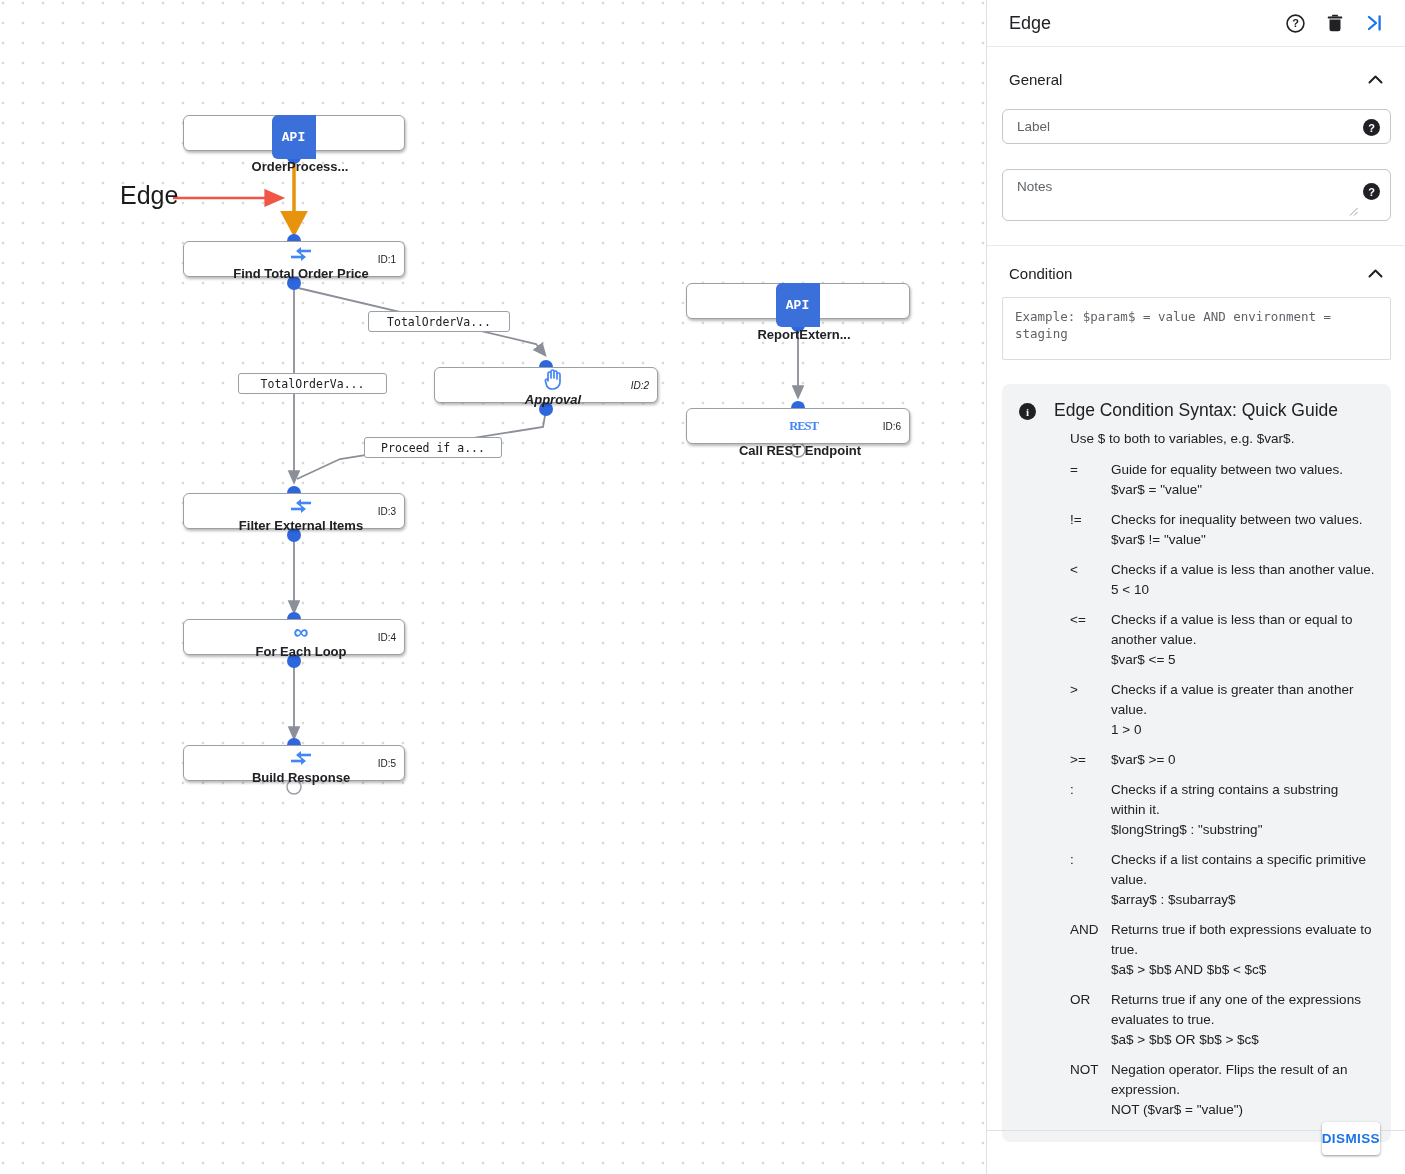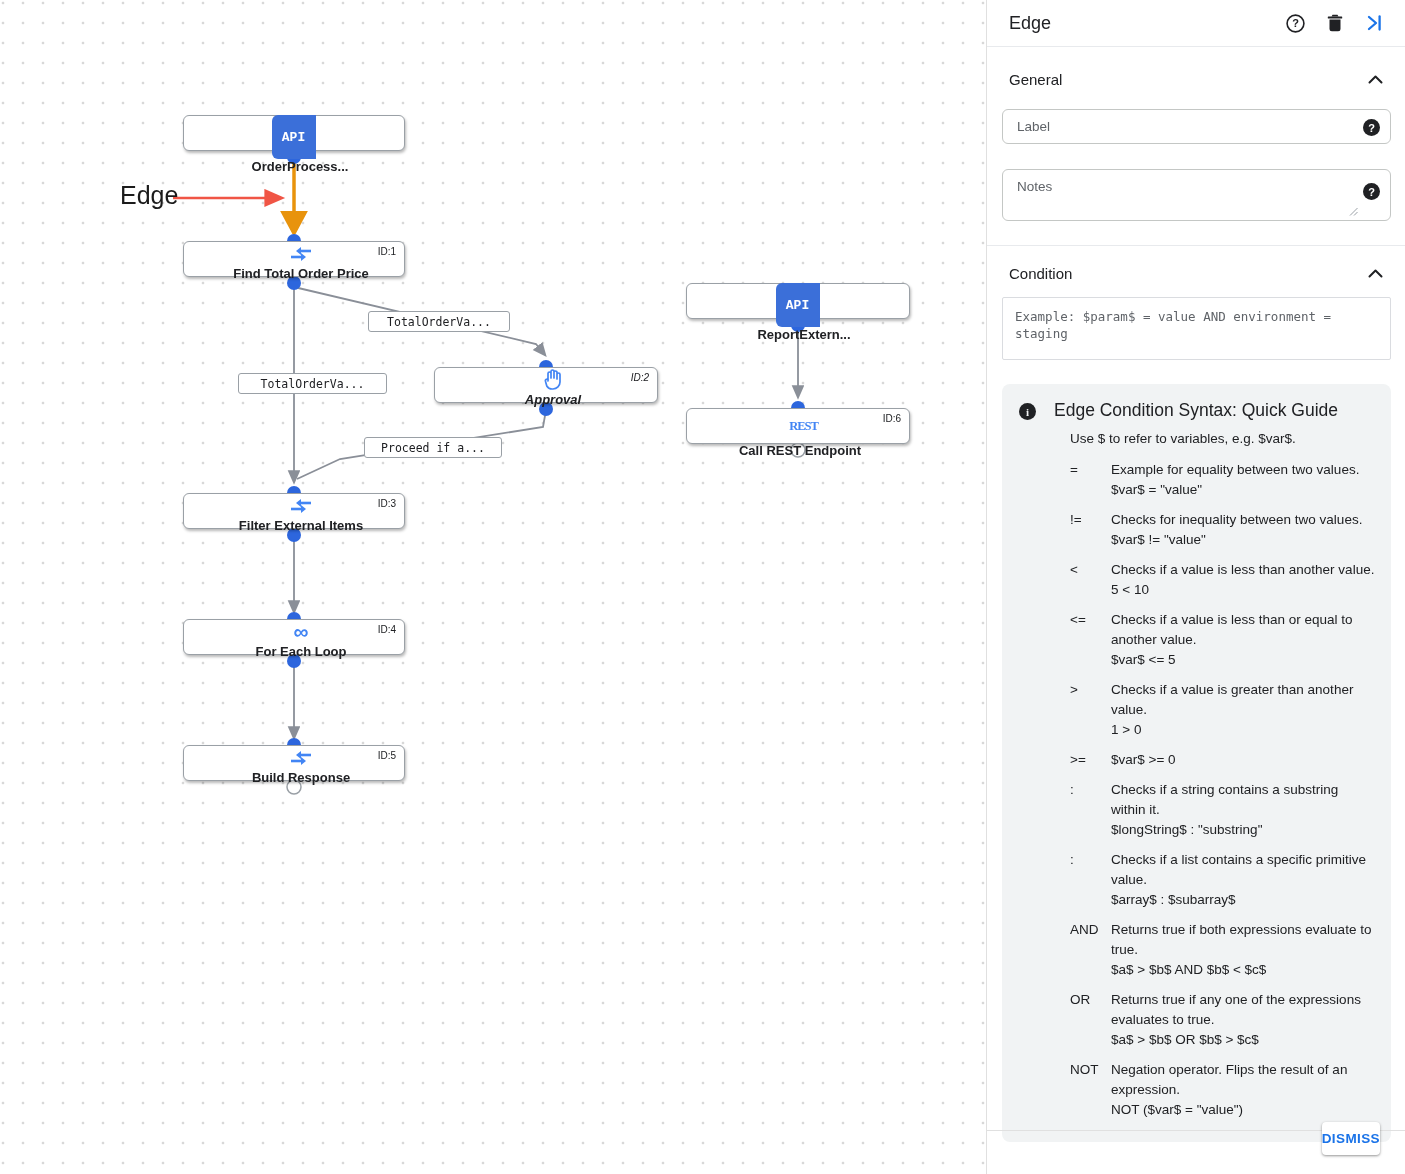--- a/index.html
+++ b/index.html
@@ -8,21 +8,21 @@
 
   
   .canvas { position:absolute; left:0; top:0; width:986px; height:1174px; background:#fff;
     background-image: radial-gradient(circle, #d8d8d8 1.5px, transparent 1.6px);
     background-size: 20px 20px; background-position: 13px 13px; }
   .edges-svg { position:absolute; left:0; top:0; width:986px; height:1174px; pointer-events:none; }
 
   .node { position:absolute; width:222px; height:36px; background:#fff;
     border:1px solid #9aa0a6; border-radius:6px; box-shadow:1px 2px 3px rgba(0,0,0,.28);
     display:flex; align-items:center; z-index:2;flex-direction:column; }
-  .node .idtag { position:absolute; top:4px; right:8px; font-size:10px; color:#202124; }
+  .node .idtag { position:absolute; top:12px; right:8px; font-size:10px; color:#202124; }
   .node .label { font-size:13px; font-weight:bold; color:#202124; margin-left:14px; white-space:nowrap; }
   .api-badge { width:44px; height:42px; margin:-1px 0 0 -1px; background:#3b6fd9; border-radius:6px 0 0 6px;
     display:flex; align-items:center; justify-content:center; flex:0 0 44px;
     font-family:"Liberation Mono", monospace; font-weight:bold; font-size:13px; color:#fff; }
   .node-icon { margin-left:14px; display:flex; align-items:center; justify-content:center; flex:0 0 24px; }
   .loop-glyph { font-size:21px; font-weight:bold; color:#4285f4; line-height:20px; }
   .rest-glyph { font-family:Liberation Serif, serif; font-weight:bold; font-size:12.5px;
     color:#4285f4; letter-spacing:-1px; flex-basis:34px; }
 
   .edge-label { position:absolute; height:21px; background:#fff; border:1px solid #9aa0a6;
@@ -259,26 +259,26 @@
 
   <div class="cond-box">
     <textarea class="cond-input" placeholder="Example: $param$ = value AND environment = staging" style=""></textarea>
   </div>
 
   <div class="guide">
     <div class="guide-head">
       <span class="info-dot">i</span>
       <span class="guide-title">Edge Condition Syntax: Quick Guide</span>
     </div>
-    <div class="guide-sub">Use $ to refer to variables, e.g. $var$.</div>
+    <div class="guide-sub">Use $ to both to variables, e.g. $var$.</div>
     <div class="guide-rows" id="guide-rows">
         <div class="guide-row">
           <div class="guide-op">=</div>
           <div class="guide-body">
-            <div>Example for equality between two values.</div>
+            <div>Guide for equality between two values.</div>
             <div>$var$ = "value"</div>
           </div>
         </div>
         <div class="guide-row">
           <div class="guide-op">!=</div>
           <div class="guide-body">
             <div>Checks for inequality between two values.</div>
             <div>$var$ != "value"</div>
           </div>
         </div>

